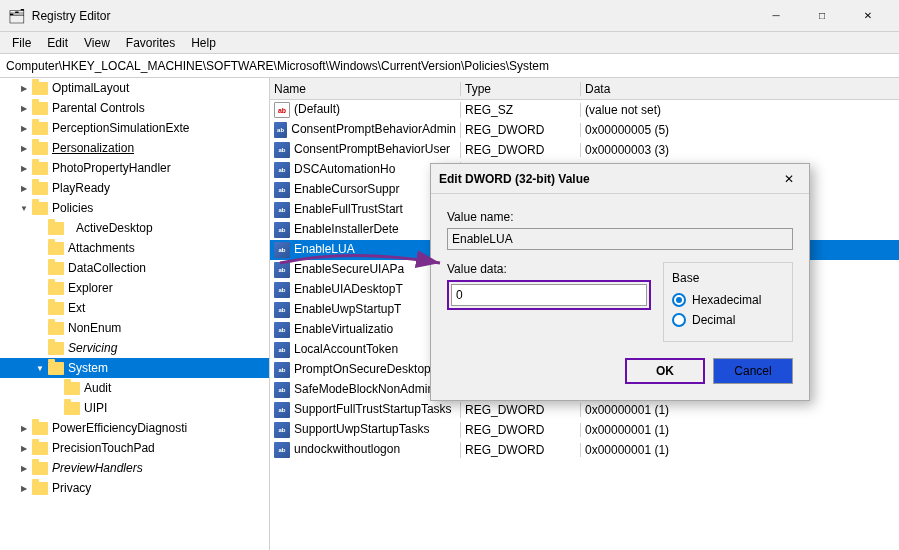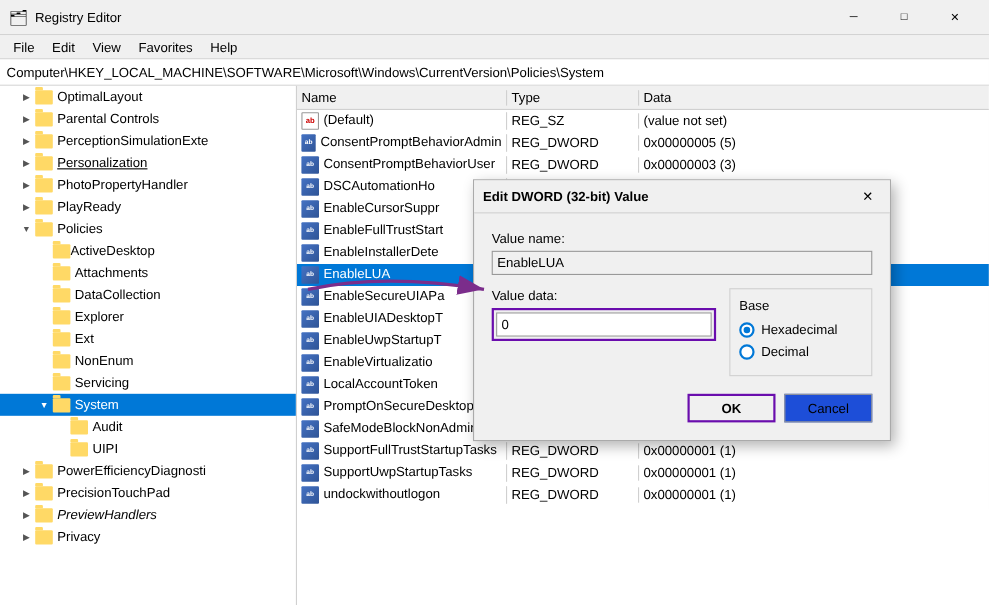--- a/index.html
+++ b/index.html
@@ -354,21 +354,21 @@
     </div>
 
     <div class="tree-item indent-1">
       <span class="tree-toggle">▼</span>
       <span class="folder-icon-img"></span>
       <span class="tree-label" style="margin-left:4px;">Policies</span>
     </div>
     <div class="tree-item indent-2">
       <span class="tree-toggle"></span>
       <span class="folder-icon-img"></span>
-      <span class="tree-label" style="margin-left:0;">ActiveDesktop</span>
+      <span class="tree-label" style="margin-left:12px;">ActiveDesktop</span>
     </div>
     <div class="tree-item indent-2">
       <span class="tree-toggle"></span>
       <span class="folder-icon-img"></span>
       <span class="tree-label" style="margin-left:4px;">Attachments</span>
     </div>
     <div class="tree-item indent-2">
       <span class="tree-toggle"></span>
       <span class="folder-icon-img"></span>
       <span class="tree-label" style="margin-left:4px;">DataCollection</span>
@@ -384,21 +384,21 @@
       <span class="tree-label" style="margin-left:4px;">Ext</span>
     </div>
     <div class="tree-item indent-2">
       <span class="tree-toggle"></span>
       <span class="folder-icon-img"></span>
       <span class="tree-label" style="margin-left:4px;">NonEnum</span>
     </div>
     <div class="tree-item indent-2">
       <span class="tree-toggle"></span>
       <span class="folder-icon-img"></span>
-      <span class="tree-label" style="margin-left:4px;">Servicing</span>
+      <span class="tree-label" style="margin-left:4px;font-style:italic;">Servicing</span>
     </div>
 
     <div class="tree-item indent-2 selected">
       <span class="tree-toggle" style="color:white;">▼</span>
       <span class="folder-icon-img"></span>
       <span class="tree-label" style="margin-left:4px;">System</span>
     </div>
     <div class="tree-item indent-3">
       <span class="tree-toggle"></span>
       <span class="folder-icon-img"></span>

